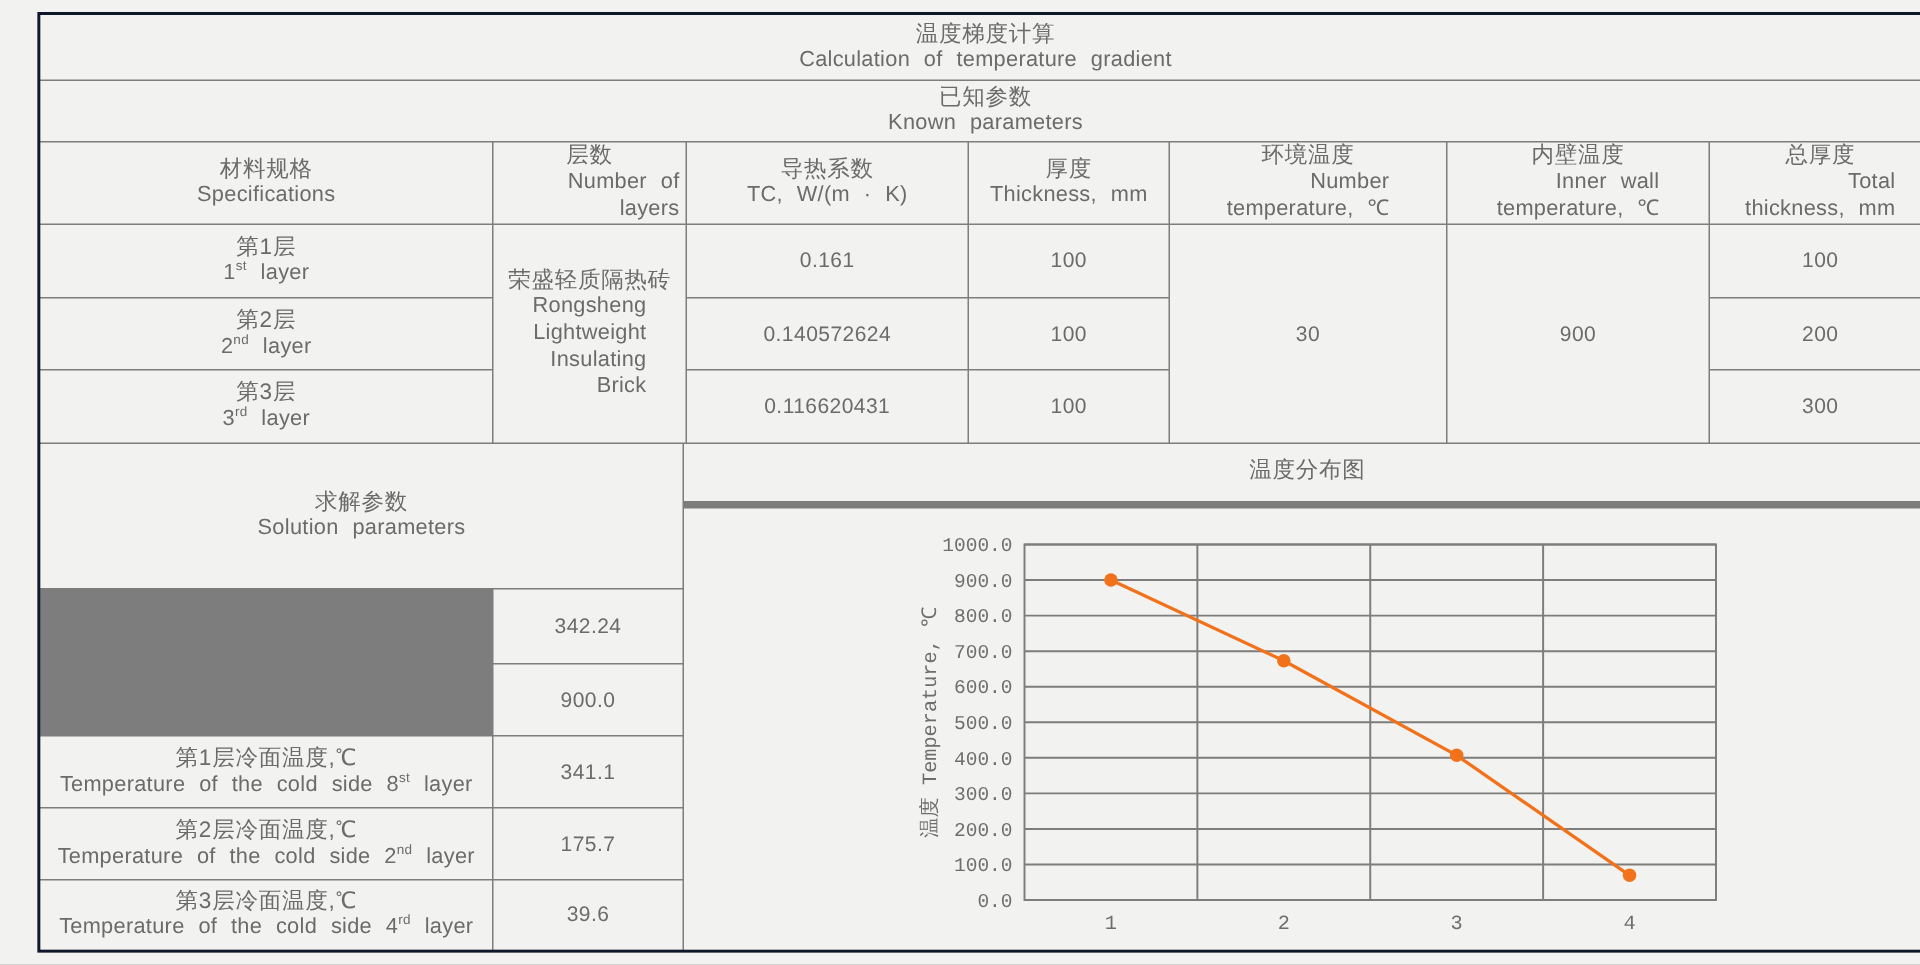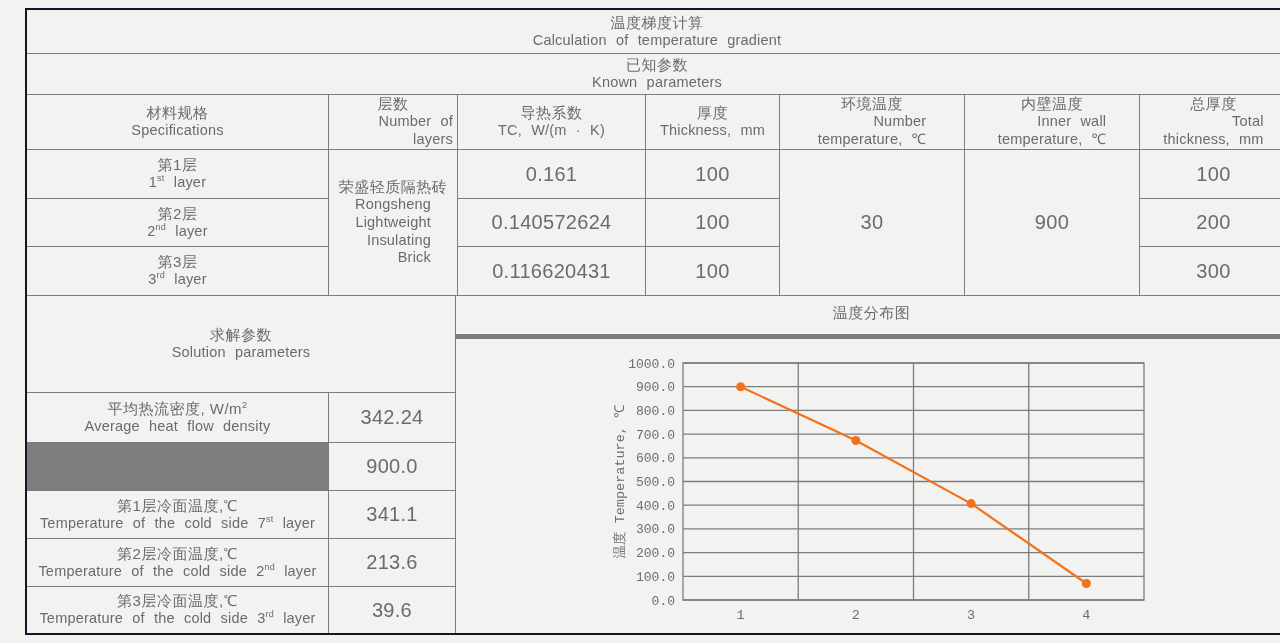--- a/index.html
+++ b/index.html
@@ -29,21 +29,21 @@
   .cell {
     background: #f2f2f0;
     display: flex; flex-direction: column;
     justify-content: center; align-items: center;
     text-align: center;
     line-height: 1.22;
     padding: 1px 4px;
   }
   .zh { font-size: 15px; letter-spacing: 0.5px; }
   .en { font-size: 14.5px; word-spacing: 5px; letter-spacing: 0.2px; white-space: pre-line; text-align: right; }
-  .val { font-size: 20px; letter-spacing: 0.3px; }
+  .val { font-size: 14px; letter-spacing: 0.3px; }
   sup { font-size: 9px; line-height: 0; margin-top: 12px; }
   .span-all { grid-column: 1 / -1; }
   #chart-cell {
     grid-column: 3; grid-row: 1 / span 6;
     display: flex; flex-direction: column; gap: 5px;
     background: #7d7d7d; padding: 0; font-family: Liberation Mono, monospace;
   }
   #chart-title {
     height: 47px; background: #f2f2f0;
     display: flex; flex-direction: column; justify-content: center; align-items: center;
@@ -135,43 +135,39 @@
     <div class="cell val" style="grid-column:7;grid-row:6">300</div>
   </div>
 
   <div class="tbl" id="solution-grid">
 
     <div class="cell" style="grid-column:1 / span 2;grid-row:1">
       <div class="zh">求解参数</div>
       <div class="en">Solution parameters</div>
     </div>
 
-    <div class="cell" style="grid-column:1;grid-row:2">
-      <div class="zh"><span>平均热流密度, W/m</span><sup>2</sup></div>
-      <div class="en"><span>Average heat flow density</span><sup></sup> <span></span></div>
-    </div>
     <div class="cell val" style="grid-column:2;grid-row:2">342.24</div>
 
     <div class="cell val" style="grid-column:2;grid-row:3">900.0</div>
 
     <div class="cell" style="grid-column:1;grid-row:4">
       <div class="zh"><span>第1层冷面温度,℃</span><sup></sup></div>
-      <div class="en"><span>Temperature of the cold side 7</span><sup>st</sup> <span>layer</span></div>
+      <div class="en"><span>Temperature of the cold side 8</span><sup>st</sup> <span>layer</span></div>
     </div>
     <div class="cell val" style="grid-column:2;grid-row:4">341.1</div>
 
     <div class="cell" style="grid-column:1;grid-row:5">
       <div class="zh"><span>第2层冷面温度,℃</span><sup></sup></div>
       <div class="en"><span>Temperature of the cold side 2</span><sup>nd</sup> <span>layer</span></div>
     </div>
-    <div class="cell val" style="grid-column:2;grid-row:5">213.6</div>
+    <div class="cell val" style="grid-column:2;grid-row:5">175.7</div>
 
     <div class="cell" style="grid-column:1;grid-row:6">
       <div class="zh"><span>第3层冷面温度,℃</span><sup></sup></div>
-      <div class="en"><span>Temperature of the cold side 3</span><sup>rd</sup> <span>layer</span></div>
+      <div class="en"><span>Temperature of the cold side 4</span><sup>rd</sup> <span>layer</span></div>
     </div>
     <div class="cell val" style="grid-column:2;grid-row:6">39.6</div>
 
     <div id="chart-cell">
       <div id="chart-title">
         <div class="zh">温度分布图</div>
       </div>
       <div id="chart-body"><svg width="831" height="289">
             <line x1="227" y1="261" x2="688" y2="261" stroke="#7d7d7d" stroke-width="1.3"></line>
             <text x="219" y="265.5" text-anchor="end" font-size="13">0.0</text>

